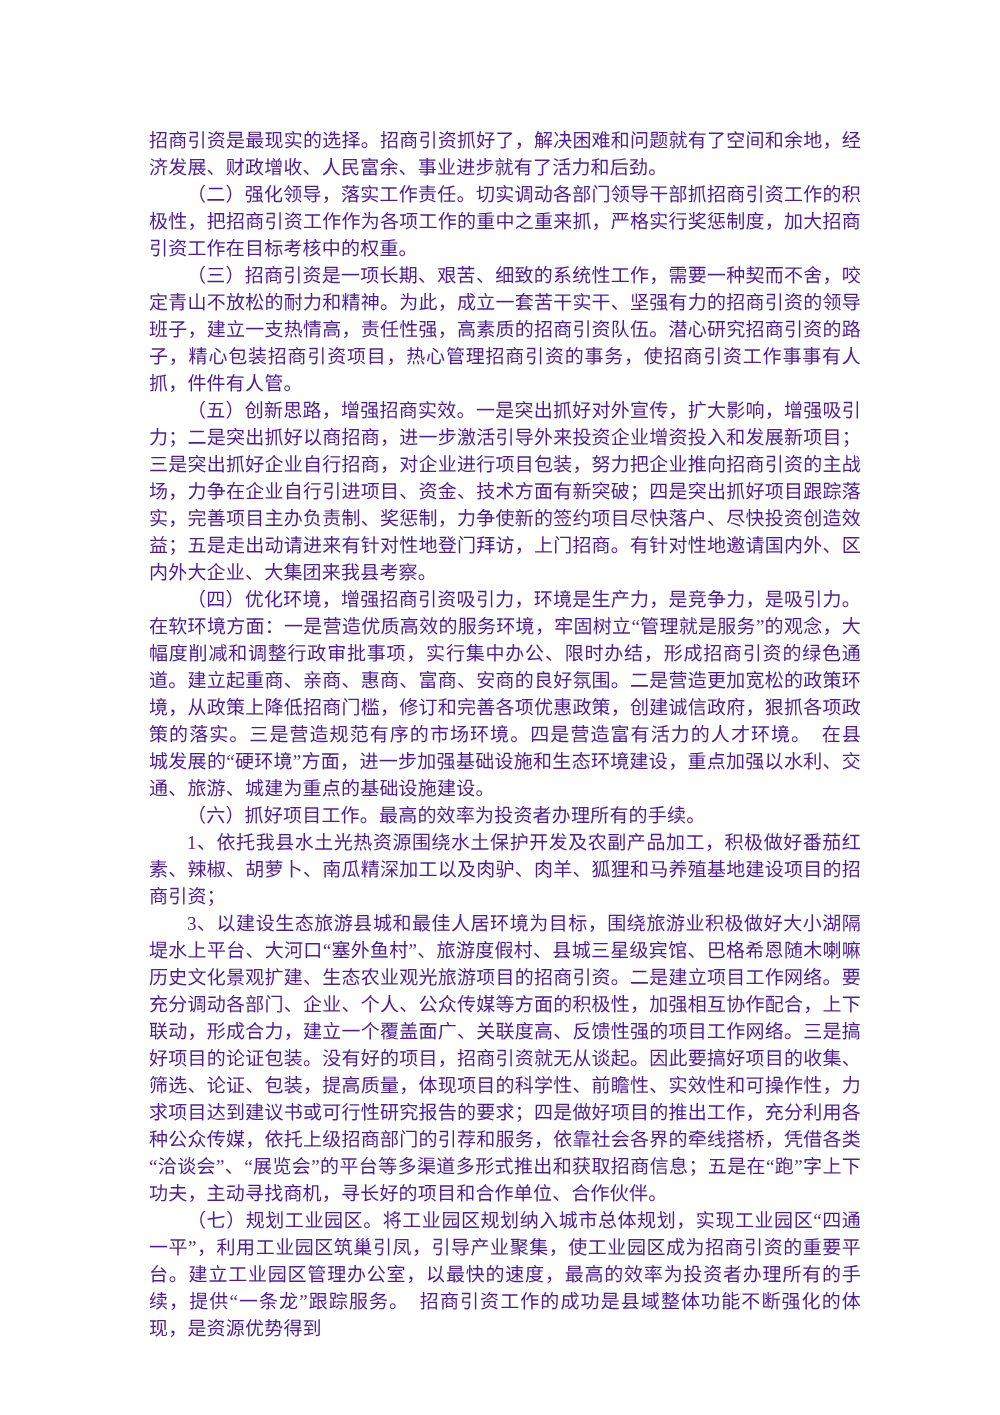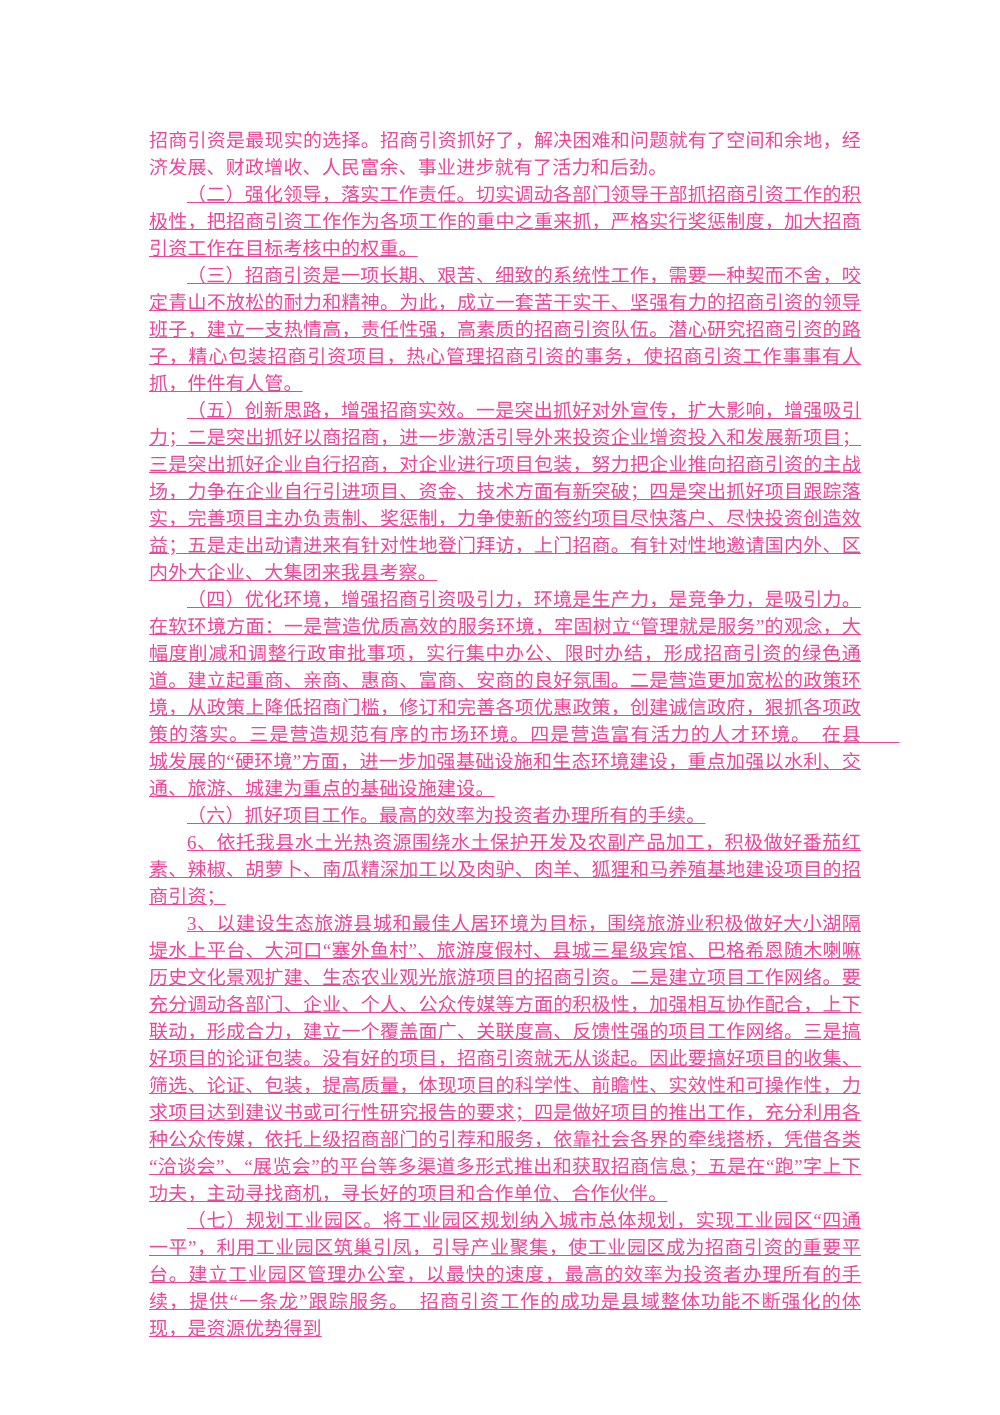--- a/index.html
+++ b/index.html
@@ -26,39 +26,38 @@
     position: absolute;
     left: 149px;
     top: 127px;
     width: 712px;
   }
   .para {
     margin: 0;
     padding: 0;
     font-size: 19px;
     line-height: 27px;
-    color: #ec4899;
+    color: #4c1d95;
     text-align: justify;
     text-justify: inter-character;
     word-break: break-all;
     letter-spacing: 0.2px;
   }
   .para.indent {
     text-indent: 2em;
-    text-decoration: underline;
   }
 </style>
 </head>
 <body>
 
 <div class="doc-page">
   <div class="doc-body">
     <p class="para">招商引资是最现实的选择。招商引资抓好了，解决困难和问题就有了空间和余地，经济发展、财政增收、人民富余、事业进步就有了活力和后劲。</p>
     <p class="para indent">（二）强化领导，落实工作责任。切实调动各部门领导干部抓招商引资工作的积极性，把招商引资工作作为各项工作的重中之重来抓，严格实行奖惩制度，加大招商引资工作在目标考核中的权重。</p>
     <p class="para indent">（三）招商引资是一项长期、艰苦、细致的系统性工作，需要一种契而不舍，咬定青山不放松的耐力和精神。为此，成立一套苦干实干、坚强有力的招商引资的领导班子，建立一支热情高，责任性强，高素质的招商引资队伍。潜心研究招商引资的路子，精心包装招商引资项目，热心管理招商引资的事务，使招商引资工作事事有人抓，件件有人管。</p>
     <p class="para indent">（五）创新思路，增强招商实效。一是突出抓好对外宣传，扩大影响，增强吸引力；二是突出抓好以商招商，进一步激活引导外来投资企业增资投入和发展新项目；三是突出抓好企业自行招商，对企业进行项目包装，努力把企业推向招商引资的主战场，力争在企业自行引进项目、资金、技术方面有新突破；四是突出抓好项目跟踪落实，完善项目主办负责制、奖惩制，力争使新的签约项目尽快落户、尽快投资创造效益；五是走出动请进来有针对性地登门拜访，上门招商。有针对性地邀请国内外、区内外大企业、大集团来我县考察。</p>
     <p class="para indent">（四）优化环境，增强招商引资吸引力，环境是生产力，是竞争力，是吸引力。在软环境方面：一是营造优质高效的服务环境，牢固树立“管理就是服务”的观念，大幅度削减和调整行政审批事项，实行集中办公、限时办结，形成招商引资的绿色通道。建立起重商、亲商、惠商、富商、安商的良好氛围。二是营造更加宽松的政策环境，从政策上降低招商门槛，修订和完善各项优惠政策，创建诚信政府，狠抓各项政策的落实。三是营造规范有序的市场环境。四是营造富有活力的人才环境。　在县　　城发展的“硬环境”方面，进一步加强基础设施和生态环境建设，重点加强以水利、交通、旅游、城建为重点的基础设施建设。</p>
     <p class="para indent">（六）抓好项目工作。最高的效率为投资者办理所有的手续。</p>
-    <p class="para indent">6、依托我县水土光热资源围绕水土保护开发及农副产品加工，积极做好番茄红素、辣椒、胡萝卜、南瓜精深加工以及肉驴、肉羊、狐狸和马养殖基地建设项目的招商引资；</p>
+    <p class="para indent">1、依托我县水土光热资源围绕水土保护开发及农副产品加工，积极做好番茄红素、辣椒、胡萝卜、南瓜精深加工以及肉驴、肉羊、狐狸和马养殖基地建设项目的招商引资；</p>
     <p class="para indent">3、以建设生态旅游县城和最佳人居环境为目标，围绕旅游业积极做好大小湖隔堤水上平台、大河口“塞外鱼村”、旅游度假村、县城三星级宾馆、巴格希恩随木喇嘛历史文化景观扩建、生态农业观光旅游项目的招商引资。二是建立项目工作网络。要充分调动各部门、企业、个人、公众传媒等方面的积极性，加强相互协作配合，上下联动，形成合力，建立一个覆盖面广、关联度高、反馈性强的项目工作网络。三是搞好项目的论证包装。没有好的项目，招商引资就无从谈起。因此要搞好项目的收集、筛选、论证、包装，提高质量，体现项目的科学性、前瞻性、实效性和可操作性，力求项目达到建议书或可行性研究报告的要求；四是做好项目的推出工作，充分利用各种公众传媒，依托上级招商部门的引荐和服务，依靠社会各界的牵线搭桥，凭借各类“洽谈会”、“展览会”的平台等多渠道多形式推出和获取招商信息；五是在“跑”字上下功夫，主动寻找商机，寻长好的项目和合作单位、合作伙伴。</p>
     <p class="para indent">（七）规划工业园区。将工业园区规划纳入城市总体规划，实现工业园区“四通一平”，利用工业园区筑巢引凤，引导产业聚集，使工业园区成为招商引资的重要平台。建立工业园区管理办公室，以最快的速度，最高的效率为投资者办理所有的手续，提供“一条龙”跟踪服务。　招商引资工作的成功是县域整体功能不断强化的体现，是资源优势得到</p>
   </div>
 </div>
 
 </body></html>

